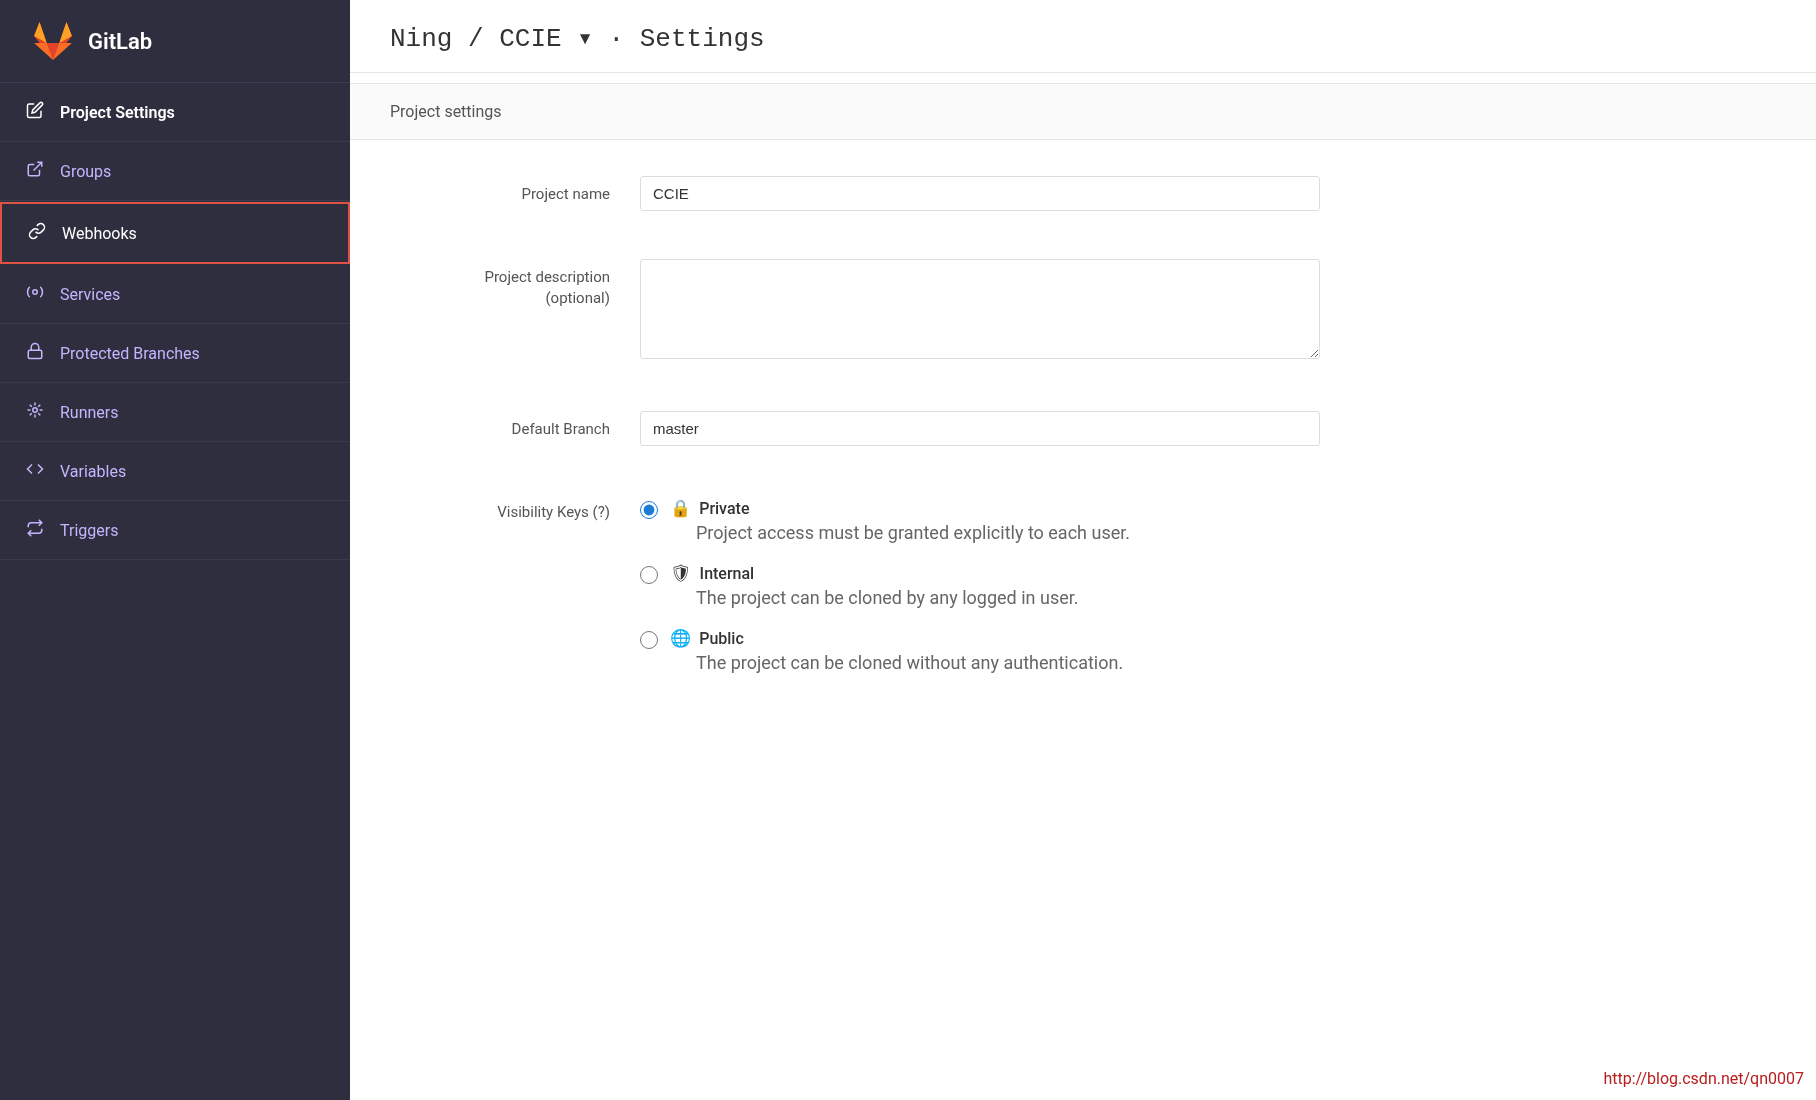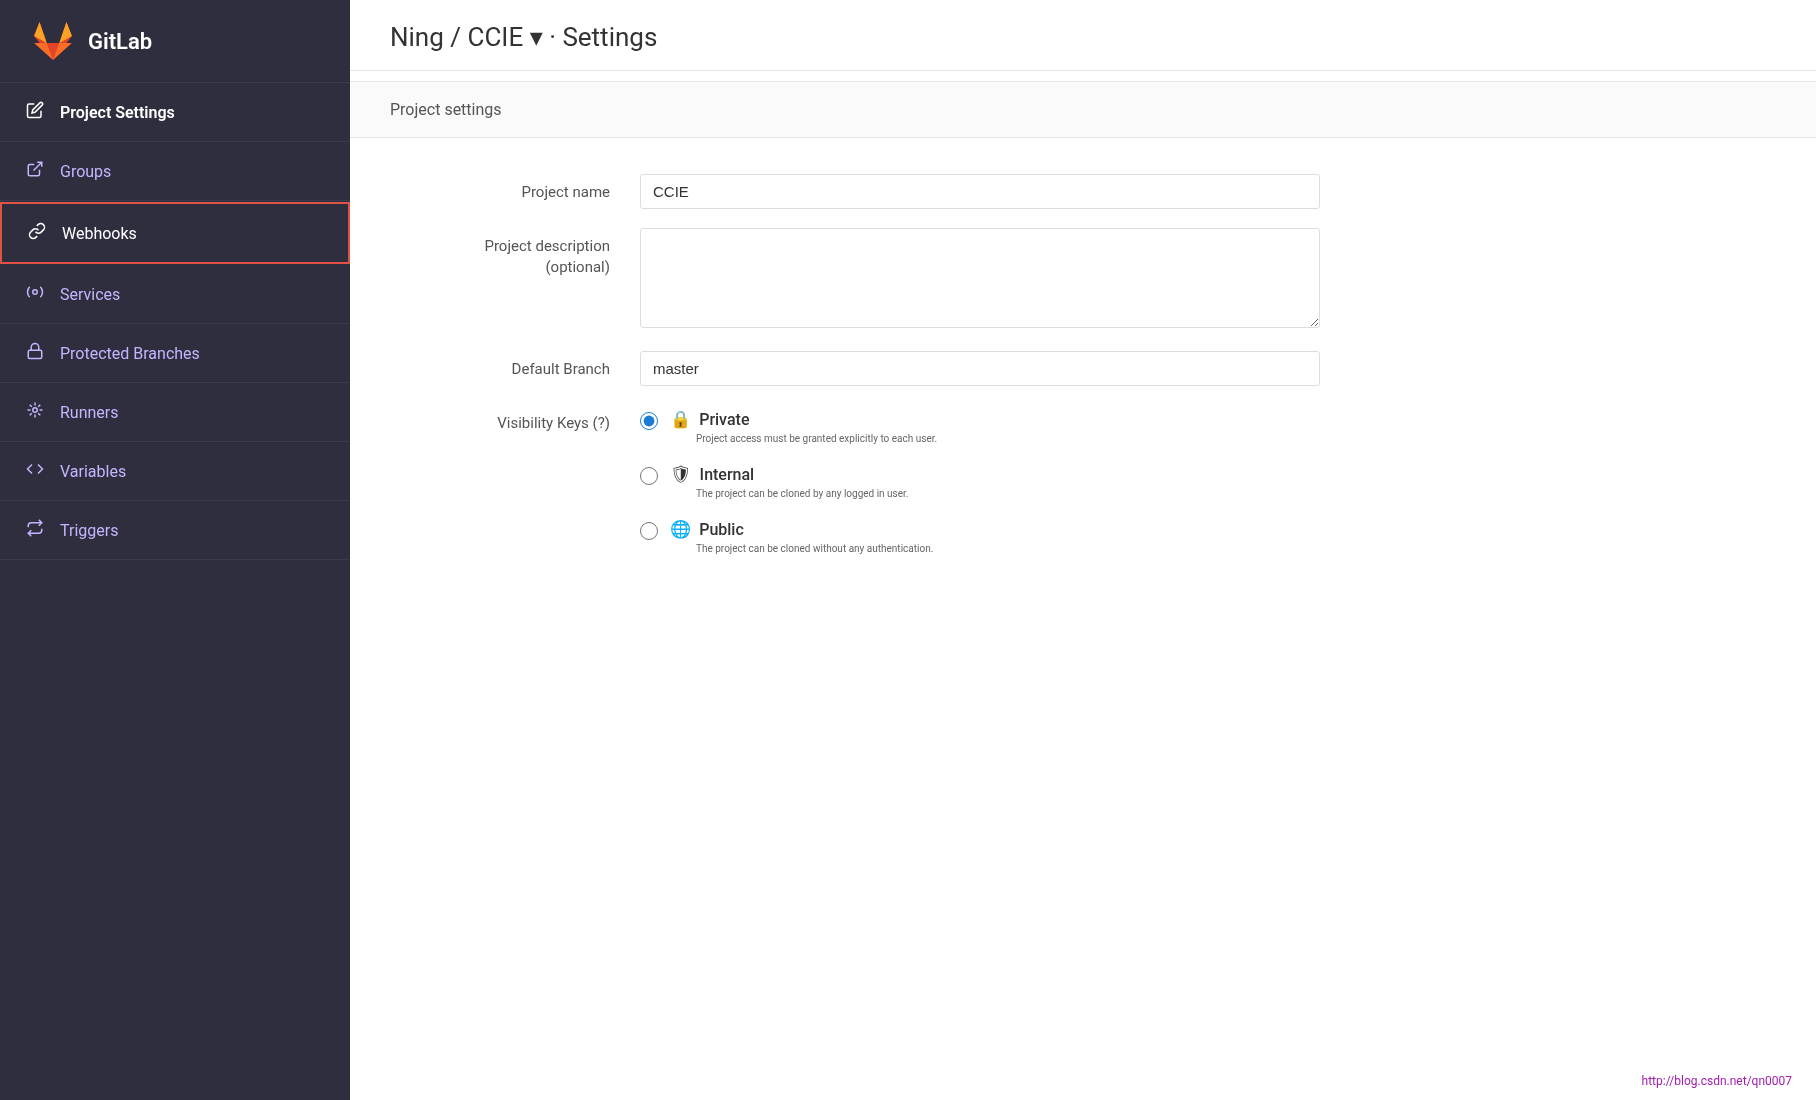--- a/index.html
+++ b/index.html
@@ -78,20 +78,21 @@
     }
     .page-header {
       padding: 22px 40px 18px 40px;
       border-bottom: 1px solid #e5e5e5;
       background: #fff;
     }
     .page-title {
       font-size: 26px;
       font-weight: 400;
       color: #333;
+      font-family: Liberation Mono, monospace;
     }
 
     .content-area {
       padding: 0;
     }
     .section-header {
       background: #fafafa;
       padding: 18px 40px;
       font-size: 16px;
       color: #555;
@@ -99,21 +100,21 @@
       border-top: 1px solid #e5e5e5;
       margin-top: 10px;
     }
 
     .form-area {
       padding: 36px 40px;
     }
     .form-row {
       display: flex;
       align-items: flex-start;
-      margin-bottom: 19px;
+      margin-bottom: 48px;
       gap: 30px;
     }
     .form-label {
       min-width: 220px;
       text-align: right;
       font-size: 15px;
       color: #555;
       padding-top: 8px;
       line-height: 1.4;
     }
@@ -144,29 +145,29 @@
       height: 100px;
     }
 
     
     .visibility-options { display: flex; flex-direction: column; gap: 20px; padding-top: 4px; }
     .visibility-option { display: flex; align-items: flex-start; gap: 12px; }
     .visibility-option input[type="radio"] { margin-top: 3px; width: 18px; height: 18px; cursor: pointer; accent-color: #1c7cd5; }
     .visibility-option-content { display: flex; flex-direction: column; gap: 4px; }
     .visibility-option-title { display: flex; align-items: center; gap: 8px; font-size: 16px; color: #333; font-weight: 500; }
     .visibility-option-icon { font-size: 17px; }
-    .visibility-option-desc { font-size: 10px; color: #666; padding-left: 26px; }
+    .visibility-option-desc { font-size: 18px; color: #666; padding-left: 26px; }
 
     
     .watermark {
       position: fixed;
       bottom: 12px;
-      right: 24px;
-      font-size: 12px;
-      color: #a21caf;
+      right: 12px;
+      font-size: 16px;
+      color: #b91c1c;
     }
   </style>
 </head>
 <body>
 
 <div class="sidebar">
   <div class="sidebar-header">
 
     <svg class="gitlab-logo" viewBox="0 0 100 100" xmlns="http://www.w3.org/2000/svg">
       <path d="M50 95 L5 38 L18 5 L35 55 H65 L82 5 L95 38 Z" fill="#e24329"></path>

